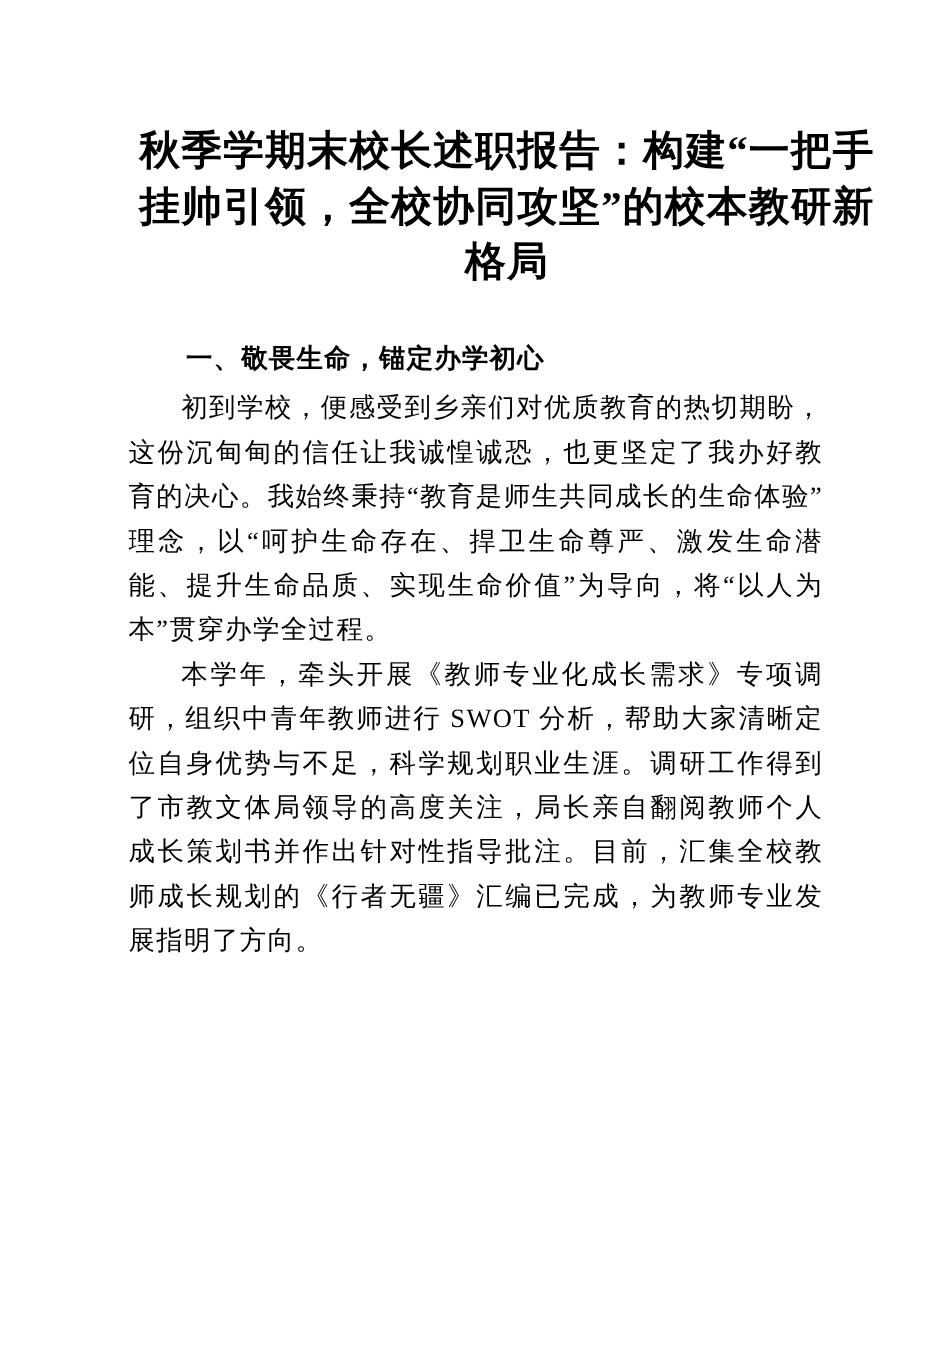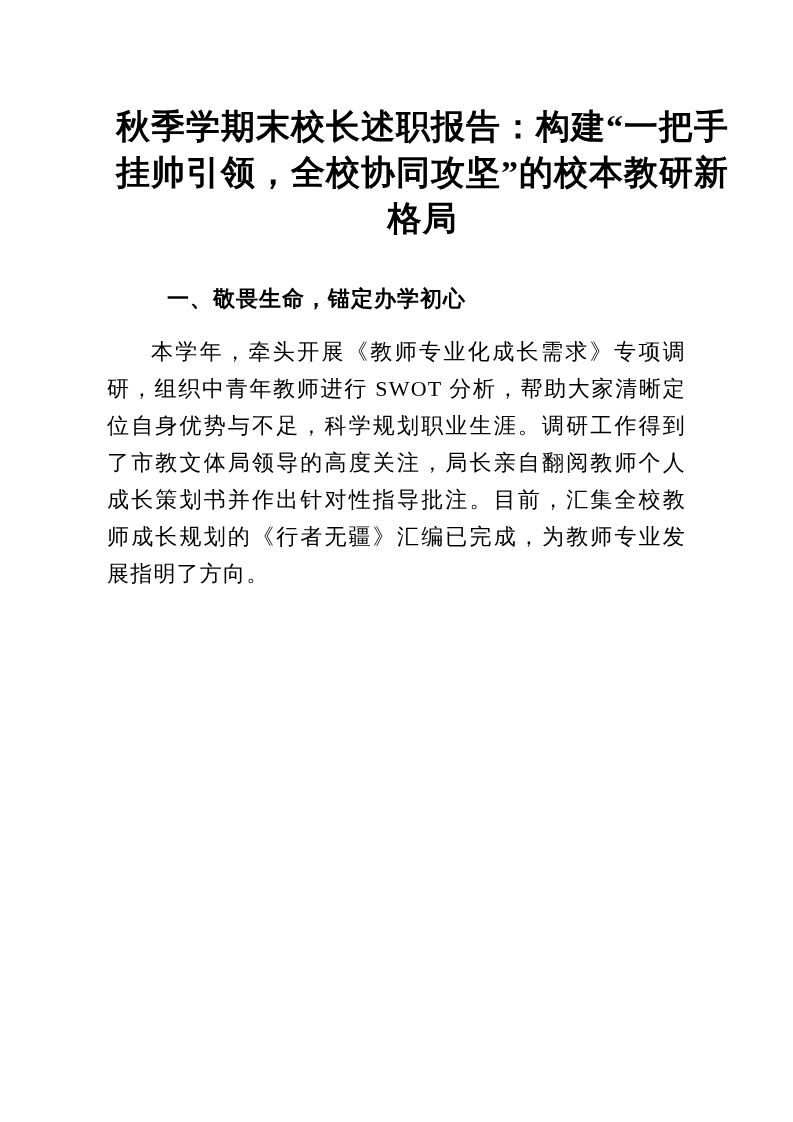--- a/index.html
+++ b/index.html
@@ -38,21 +38,21 @@
     text-align: justify;
     text-justify: inter-ideograph;
     text-indent: 2em;
     letter-spacing: 1.2px;
     font-family: "Liberation Serif", "DejaVu Serif", serif;
   }
   .salutation {
     text-indent: 0;
   }
   .section-heading {
-    margin: 16px;
+    margin: 4px;
     font-size: 22px;
     line-height: 37px;
     font-weight: 700;
     text-indent: 2em;
     letter-spacing: 1px;
     text-align: left;
     font-family: "Liberation Sans", "DejaVu Sans", sans-serif;
   }
   .footer {
     position: absolute;
@@ -80,20 +80,21 @@
 
   <h1 class="doc-title">秋季学期末校长述职报告：构建“一把手挂帅引领，全校协同攻坚”的校本教研新格局</h1>
 
   <div class="doc-body">
 
 
 
 
     <h2 class="section-heading">一、敬畏生命，锚定办学初心</h2>
 
+    <p class="para">初到学校，便感受到乡亲们对优质教育的热切期盼，这份沉甸甸的信任让我诚惶诚恐，也更坚定了我办好教育的决心。我始终秉持“教育是师生共同成长的生命体验”理念，以“呵护生命存在、捍卫生命尊严、激发生命潜能、提升生命品质、实现生命价值”为导向，将“以人为本”贯穿办学全过程。</p>
 
     <p class="para">本学年，牵头开展《教师专业化成长需求》专项调研，组织中青年教师进行 SWOT 分析，帮助大家清晰定位自身优势与不足，科学规划职业生涯。调研工作得到了市教文体局领导的高度关注，局长亲自翻阅教师个人成长策划书并作出针对性指导批注。目前，汇集全校教师成长规划的《行者无疆》汇编已完成，为教师专业发展指明了方向。</p>
 
   </div>
 
   <div class="footer">
     <span class="dash">—</span>
     <span class="page-num">1</span>
     <span class="dash">—</span>
   </div>

